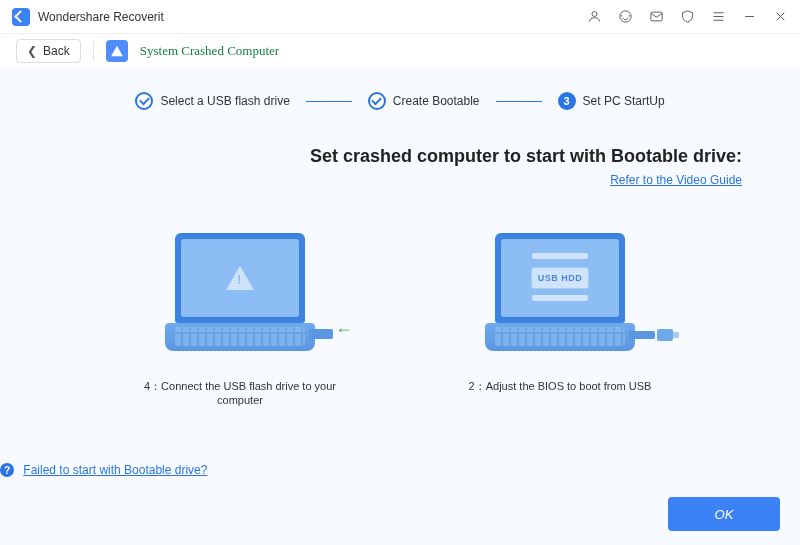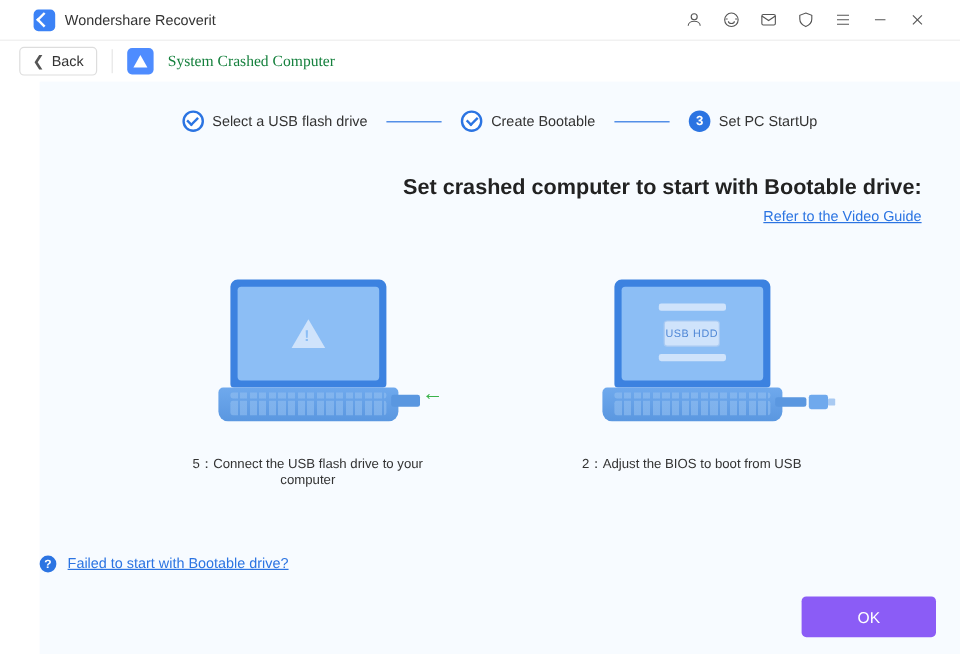--- a/index.html
+++ b/index.html
@@ -1,34 +1,34 @@
 <!DOCTYPE html>
 <html><head>
 <meta charset="utf-8">
 <style>
 * { margin: 0; padding: 0; box-sizing: border-box; font-family: -apple-system, BlinkMacSystemFont, "Segoe UI", Arial, sans-serif; }
 body { width: 800px; height: 545px; background: #fff; overflow: hidden; }
 
-.titlebar { height: 34px; display: flex; align-items: center; padding: 0 28px; border-bottom: 1px solid #eee; }
+.titlebar { height: 34px; display: flex; align-items: center; padding: 0 12px; border-bottom: 1px solid #eee; }
 .titlebar .logo { width: 18px; height: 18px; background: #3b82f6; border-radius: 4px; position: relative; margin-right: 8px; }
 .titlebar .logo::before { content: ''; position: absolute; left: 4px; top: 4px; width: 7px; height: 7px; border-left: 2px solid #fff; border-bottom: 2px solid #fff; transform: rotate(45deg); }
 .titlebar .title { font-size: 12px; color: #333; flex: 1; }
 .titlebar .controls { display: flex; gap: 16px; align-items: center; }
 .titlebar .controls .tb-icon { width: 15px; height: 15px; color: #555; cursor: pointer; display: flex; align-items: center; justify-content: center; }
 .titlebar .controls svg { width: 15px; height: 15px; stroke: #555; fill: none; stroke-width: 1.5; }
 
 .subhead { height: 34px; display: flex; align-items: center; padding: 0 16px; gap: 12px; }
 .back-btn { display: flex; align-items: center; gap: 6px; font-size: 12px; color: #333; padding: 4px 10px; border: 1px solid #ddd; border-radius: 4px; cursor: pointer; background: #fff; }
 .back-btn .chev { font-size: 12px; color: #555; }
 .vsep { width: 1px; height: 20px; background: #e5e5e5; }
 .mode-icon { width: 22px; height: 22px; background: #4e8cff; border-radius: 4px; display: flex; align-items: center; justify-content: center; }
 .mode-icon svg { width: 14px; height: 14px; fill: #fff; }
 .mode-label { font-size: 13px; color: #15803d; font-family: Liberation Serif, serif; }
 
-.content { background: #f7fbff; height: calc(545px - 68px); position: relative; padding: 24px 32px 0; margin-left: 33px; }
+.content { background: #f7fbff; height: calc(545px - 68px); position: relative; padding: 24px 58px 0; }
 
 .steps { display: flex; justify-content: center; align-items: center; gap: 16px; margin-bottom: 36px; }
 .step { display: flex; align-items: center; gap: 7px; }
 .step .circ { width: 18px; height: 18px; border-radius: 50%; display: flex; align-items: center; justify-content: center; }
 .step.done .circ { border: 2px solid #2b74e2; background: #fff; }
 .step.done .circ::after { content: ''; width: 7px; height: 4px; border-left: 2px solid #2b74e2; border-bottom: 2px solid #2b74e2; transform: rotate(-45deg); margin-top: -2px; }
 .step.current .circ { background: #2b74e2; color: #fff; font-size: 11px; font-weight: 600; }
 .step .lbl { font-size: 12px; color: #333; }
 .connector { width: 46px; height: 1px; background: #2b74e2; }
 
@@ -42,34 +42,34 @@
 
 
 .laptop { position: relative; width: 150px; }
 .laptop .screen-outer { width: 130px; height: 90px; background: #3c82e0; border-radius: 6px 6px 3px 3px; margin: 0 auto; padding: 6px; }
 .laptop .screen-inner { width: 100%; height: 100%; background: #8cbef5; border-radius: 3px; display: flex; align-items: center; justify-content: center; }
 .laptop .base { width: 150px; height: 28px; background: linear-gradient(#6fa9ed, #5a97e0); border-radius: 4px 4px 8px 8px; margin: 0 auto; position: relative; }
 .laptop .base::before { content: ''; position: absolute; top: 4px; left: 10px; right: 10px; height: 5px; background: repeating-linear-gradient(90deg, #92bff1 0 6px, transparent 6px 8px); border-radius: 2px; opacity: 0.6; }
 .laptop .base::after { content: ''; position: absolute; top: 11px; left: 10px; right: 10px; height: 12px; background: repeating-linear-gradient(90deg, #92bff1 0 6px, transparent 6px 8px); border-radius: 2px; opacity: 0.6; }
 .laptop .tri { width: 0; height: 0; border-left: 14px solid transparent; border-right: 14px solid transparent; border-bottom: 24px solid #cfe3fb; position: relative; }
 .laptop .tri::after { content: '!'; position: absolute; left: -3px; top: 6px; color: #8cbef5; font-weight: 700; font-size: 13px; }
-.laptop .usb-chip { width: 47px; height: 22px; background: #cfe3fb; border: 1px solid #a9caf2; border-radius: 3px; display: flex; align-items: center; justify-content: center; font-size: 9px; color: #4f87d6; font-weight: 400; letter-spacing: 0.5px; }
+.laptop .usb-chip { width: 58px; height: 22px; background: #cfe3fb; border: 1px solid #a9caf2; border-radius: 3px; display: flex; align-items: center; justify-content: center; font-size: 9px; color: #4f87d6; font-weight: 700; letter-spacing: 0.5px; }
 .usb-port { position: absolute; right: -18px; bottom: 12px; width: 24px; height: 10px; background: #5a97e0; border-radius: 2px; }
 .usb-arrow { position: absolute; right: -38px; bottom: 13px; color: #3ab24a; font-size: 18px; font-weight: 900; }
 .usb-cable { position: absolute; right: -20px; bottom: 12px; width: 26px; height: 8px; background: #5a97e0; border-radius: 2px; }
 .usb-stick { position: absolute; right: -38px; bottom: 10px; width: 16px; height: 12px; background: #6fa9ed; border-radius: 2px; }
 .usb-stick::after { content: ''; position: absolute; right: -6px; top: 3px; width: 6px; height: 6px; background: #a9caf2; border-radius: 1px; }
 .biosbar1 { position: absolute; left: 50%; top: 14px; transform: translateX(-50%); width: 56px; height: 6px; background: #cfe3fb; border-radius: 2px; }
 .biosbar2 { position: absolute; left: 50%; bottom: 16px; transform: translateX(-50%); width: 56px; height: 6px; background: #cfe3fb; border-radius: 2px; }
 
 .help-link { position: absolute; left: 0; right: 0; bottom: 68px; text-align: left; font-size: 12px; }
 .help-link .q { display: inline-flex; width: 14px; height: 14px; border-radius: 50%; background: #2b74e2; color: #fff; font-size: 10px; align-items: center; justify-content: center; margin-right: 6px; font-weight: 700; }
 .help-link a { color: #2b74e2; text-decoration: underline; cursor: pointer; }
 
-.ok-btn { position: absolute; right: 20px; bottom: 14px; width: 112px; height: 34px; background: #8b5cf6; color: #fff; border: none; border-radius: 4px; font-size: 13px; cursor: pointer; }
+.ok-btn { position: absolute; right: 20px; bottom: 14px; width: 112px; height: 34px; background: #3b82f6; color: #fff; border: none; border-radius: 4px; font-size: 13px; cursor: pointer; font-style: italic; }
 </style>
 </head>
 <body>
 
 <div class="titlebar">
   <div class="logo"></div>
   <div class="title">Wondershare Recoverit</div>
   <div class="controls">
     <span class="tb-icon">
         <svg viewBox="0 0 24 24">
@@ -159,21 +159,21 @@
           <div class="screen-outer">
               <div class="screen-inner">
                 <div class="tri"></div>
               </div>
             </div>
           <div class="base"></div>
           <div class="usb-port"></div>
           <div class="usb-arrow">←</div>
         </div>
       </div>
-      <div class="caption">5：Connect the USB flash drive to your computer</div>
+      <div class="caption">4：Connect the USB flash drive to your computer</div>
     </div>
 
     <div class="illus">
       <div class="img-box">
         <div class="laptop">
           <div class="screen-outer">
               <div class="screen-inner" style="position:relative;">
             <div class="biosbar1"></div>
             <div class="usb-chip">USB HDD</div>
             <div class="biosbar2"></div>

